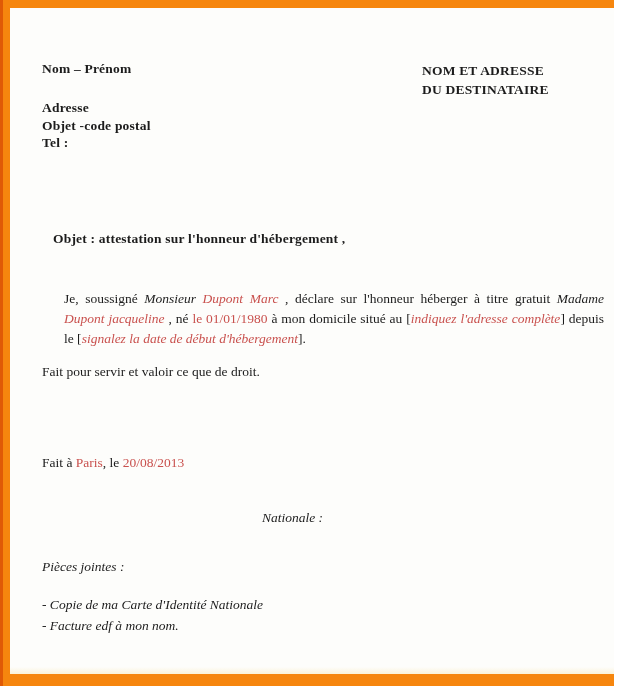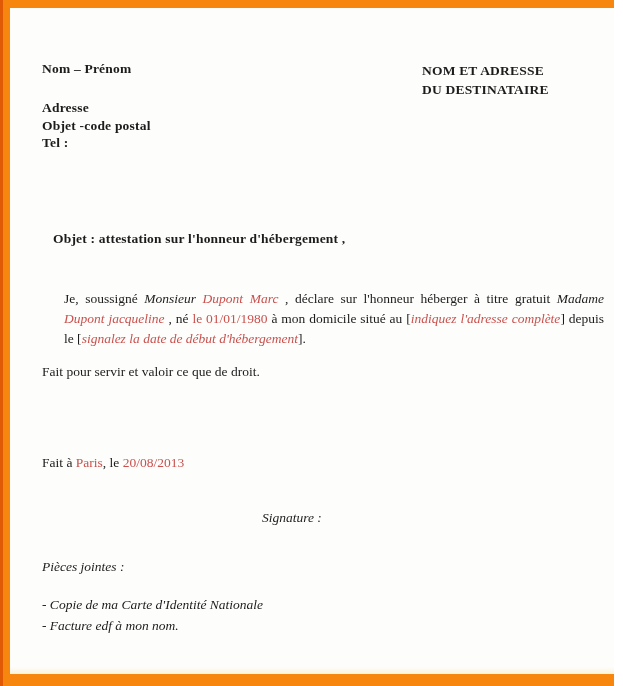--- a/index.html
+++ b/index.html
@@ -68,21 +68,21 @@
     </div>
 
     <div class="abs objet">Objet : attestation sur l'honneur d'hébergement ,</div>
 
     <div class="abs paragraph"><span class="run plain">Je, soussigné </span><span class="run italic">Monsieur</span><span class="run plain"> </span><span class="run red-italic">Dupont Marc</span><span class="run plain"> , déclare sur l'honneur héberger à titre gratuit </span><span class="run italic">Madame</span><span class="run plain"> </span><span class="run red-italic">Dupont jacqueline</span><span class="run plain"> , né </span><span class="run red">le 01/01/1980</span><span class="run plain"> à mon domicile situé au [</span><span class="run red-italic">indiquez l'adresse complète</span><span class="run plain">] depuis le [</span><span class="run red-italic">signalez la date de début d'hébergement</span><span class="run plain">].</span></div>
 
     <div class="abs closing">Fait pour servir et valoir ce que de droit.</div>
 
     <div class="abs place-date"><span class="run plain">Fait à </span><span class="run red">Paris</span><span class="run plain">, le </span><span class="run red">20/08/2013</span></div>
 
-    <div class="abs signature">Signature :</div>
+    <div class="abs signature">Nationale :</div>
 
     <div class="abs pieces">Pièces jointes :</div>
 
     <div class="abs attachments">
       <div>- Copie de ma Carte d'Identité Nationale</div>
       <div>- Facture edf  à mon nom.</div>
     </div>
 
   </div>
 </div>

